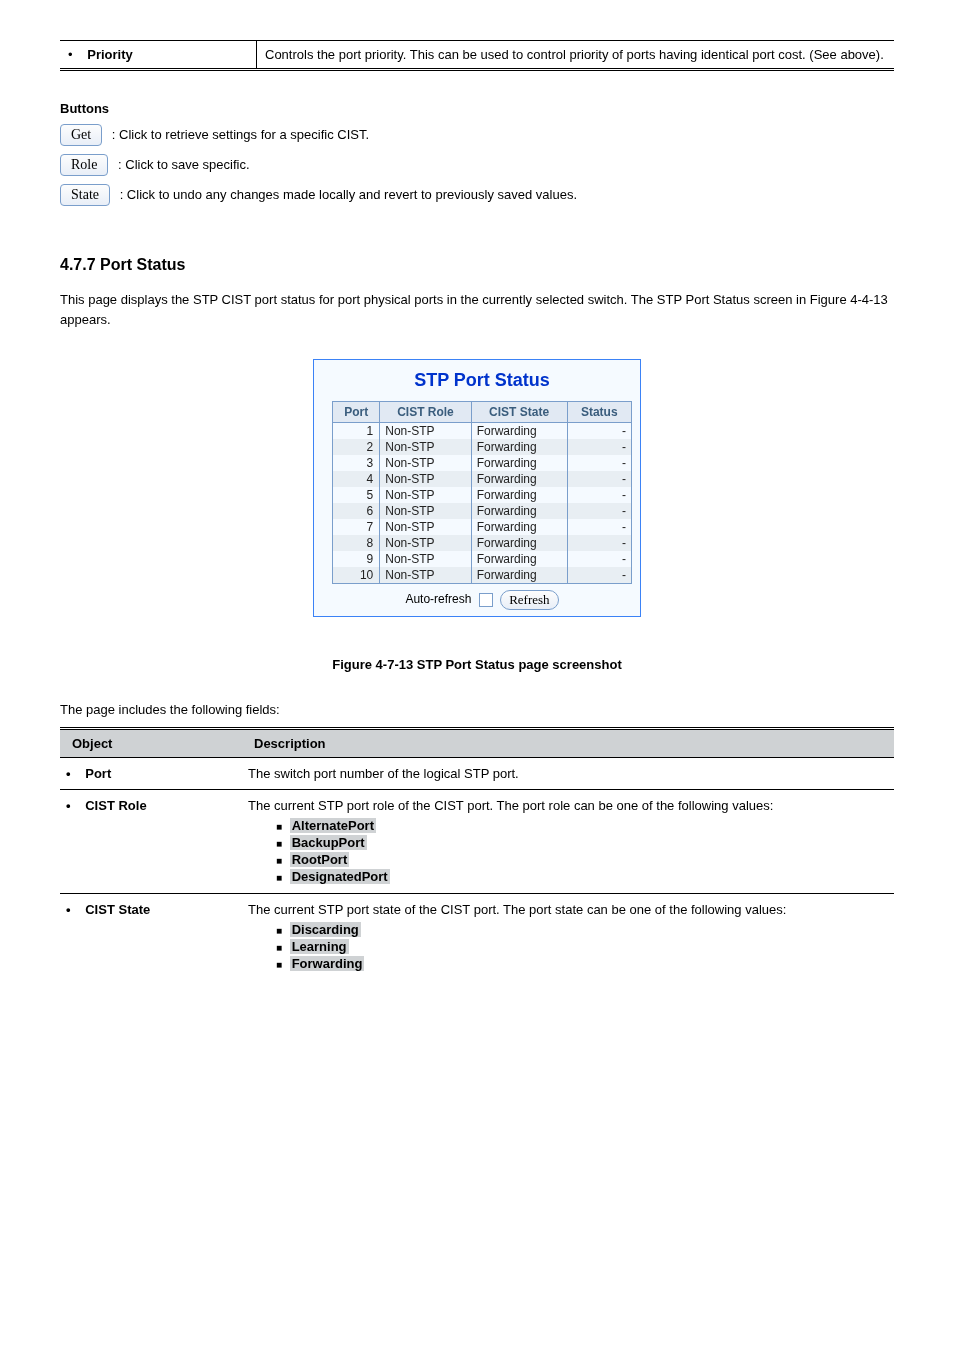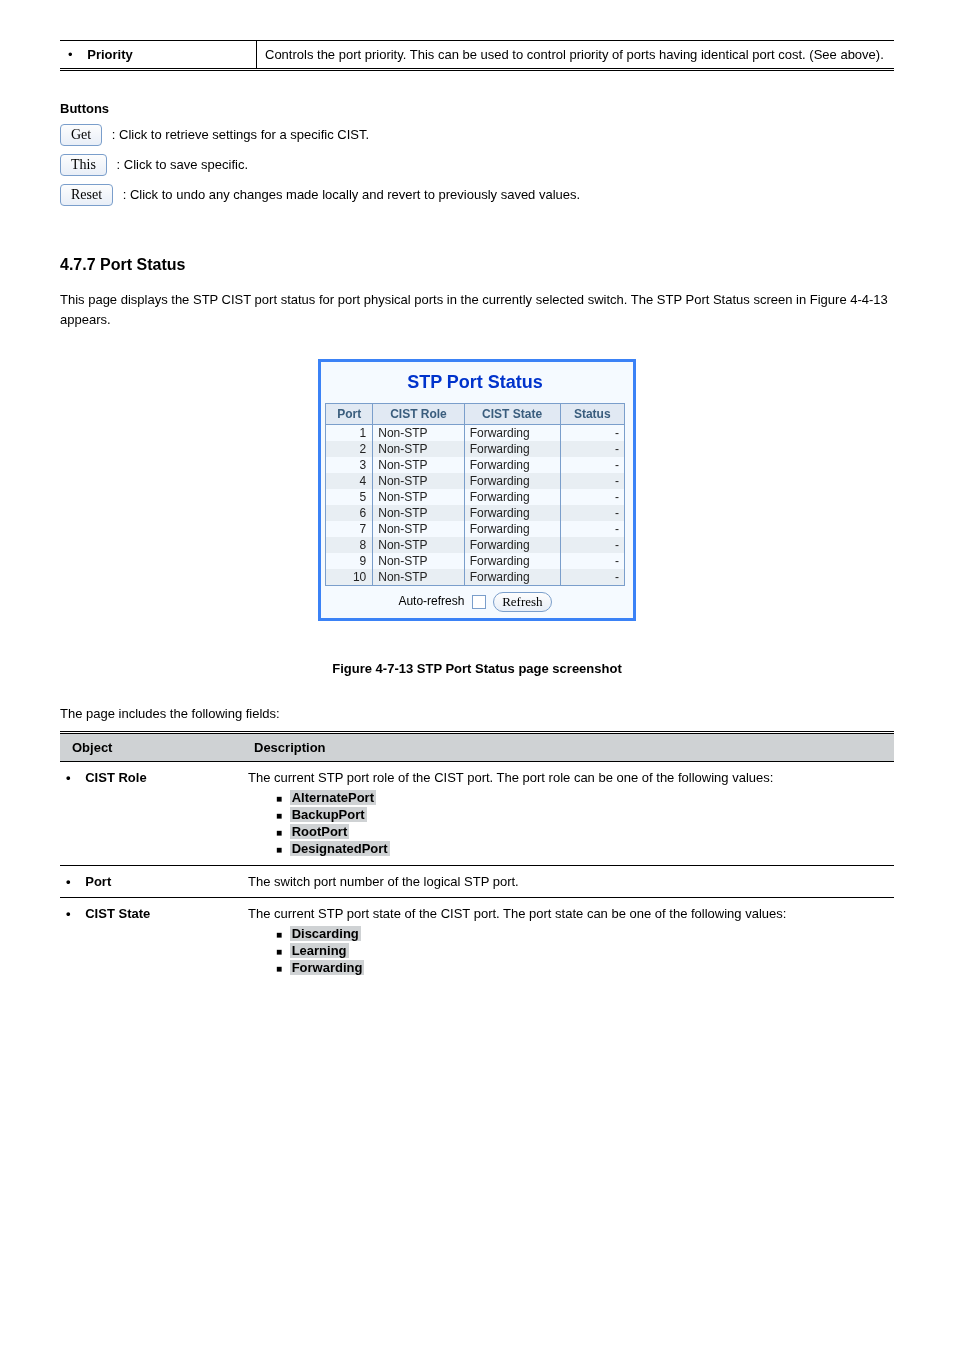--- a/index.html
+++ b/index.html
@@ -48,23 +48,23 @@
     margin-top: 50px;
   }
   .section-body {
     margin-top: 16px;
     line-height: 1.5;
   }
 
   
   .stp-panel-wrap { display:flex; justify-content:center; margin-top:30px; margin-bottom:40px;}
   .stp-panel {
-    border: 3px solid #3b82f6;
+    border: 1px solid #3b82f6;
     background: #f5faff;
-    padding: 10px 8px 6px 4px;
+    padding: 10px 8px 6px 18px;
     width: 300px;
   }
   .stp-title {
     font-weight: bold;
     font-size: 18px;
     color: #0033cc;
     text-align: center;
     margin-bottom: 10px;
     font-family: Arial, sans-serif;
   }
@@ -140,25 +140,25 @@
 </tbody>
   </table>
 
 <div class="bold">Buttons</div>
 
 <div class="btn-row">
   <span class="btn">Get</span>
   <span class="btn-desc">: Click to retrieve settings for a specific CIST.</span>
 </div>
 <div class="btn-row">
-  <span class="btn">This</span>
+  <span class="btn">Role</span>
   <span class="btn-desc">: Click to save specific.</span>
 </div>
 <div class="btn-row">
-  <span class="btn">Reset</span>
+  <span class="btn">State</span>
   <span class="btn-desc">: Click to undo any changes made locally and revert to previously saved values.</span>
 </div>
 
 <div class="section-heading">4.7.7 Port Status</div>
 <div class="section-body">This page displays the STP CIST port status for port physical ports in the currently selected switch. The STP Port Status screen in Figure 4-4-13 appears.</div>
 
 <div class="stp-panel-wrap">
   <div class="stp-panel">
     <div class="stp-title">STP Port Status</div>
     <table class="stp-table">
@@ -246,36 +246,36 @@
 
 <table class="desc-table">
   <thead>
     <tr>
       <th>Object</th>
       <th>Description</th>
     </tr>
   </thead>
   <tbody>
     <tr>
+      <td class="obj-col"><span class="bullet">•</span>&nbsp;&nbsp;<span>Port</span></td>
+      <td>The switch port number of the logical STP port.</td>
+    </tr>
+    <tr>
       <td class="obj-col"><span class="bullet">•</span>&nbsp;&nbsp;<span>CIST Role</span></td>
       <td>
         <span>The current STP port role of the CIST port. The port role can be one of the following values:</span>
         <ul class="sub-bullet-list" id="cistrole-list">
             <li><span class="sq">■</span> <span class="hl">AlternatePort</span></li>
             <li><span class="sq">■</span> <span class="hl">BackupPort</span></li>
             <li><span class="sq">■</span> <span class="hl">RootPort</span></li>
             <li><span class="sq">■</span> <span class="hl">DesignatedPort</span></li>
           </ul>
       </td>
     </tr>
     <tr>
-      <td class="obj-col"><span class="bullet">•</span>&nbsp;&nbsp;<span>Port</span></td>
-      <td>The switch port number of the logical STP port.</td>
-    </tr>
-    <tr>
       <td class="obj-col" style="border-bottom:none"><span class="bullet">•</span>&nbsp;&nbsp;<span>CIST State</span></td>
       <td style="border-bottom:none">
         <span>The current STP port state of the CIST port. The port state can be one of the following values:</span>
         <ul class="sub-bullet-list" id="ciststate-list">
             <li><span class="sq">■</span> <span class="hl">Discarding</span></li>
             <li><span class="sq">■</span> <span class="hl">Learning</span></li>
             <li><span class="sq">■</span> <span class="hl">Forwarding</span></li>
           </ul>
       </td>
     </tr>

